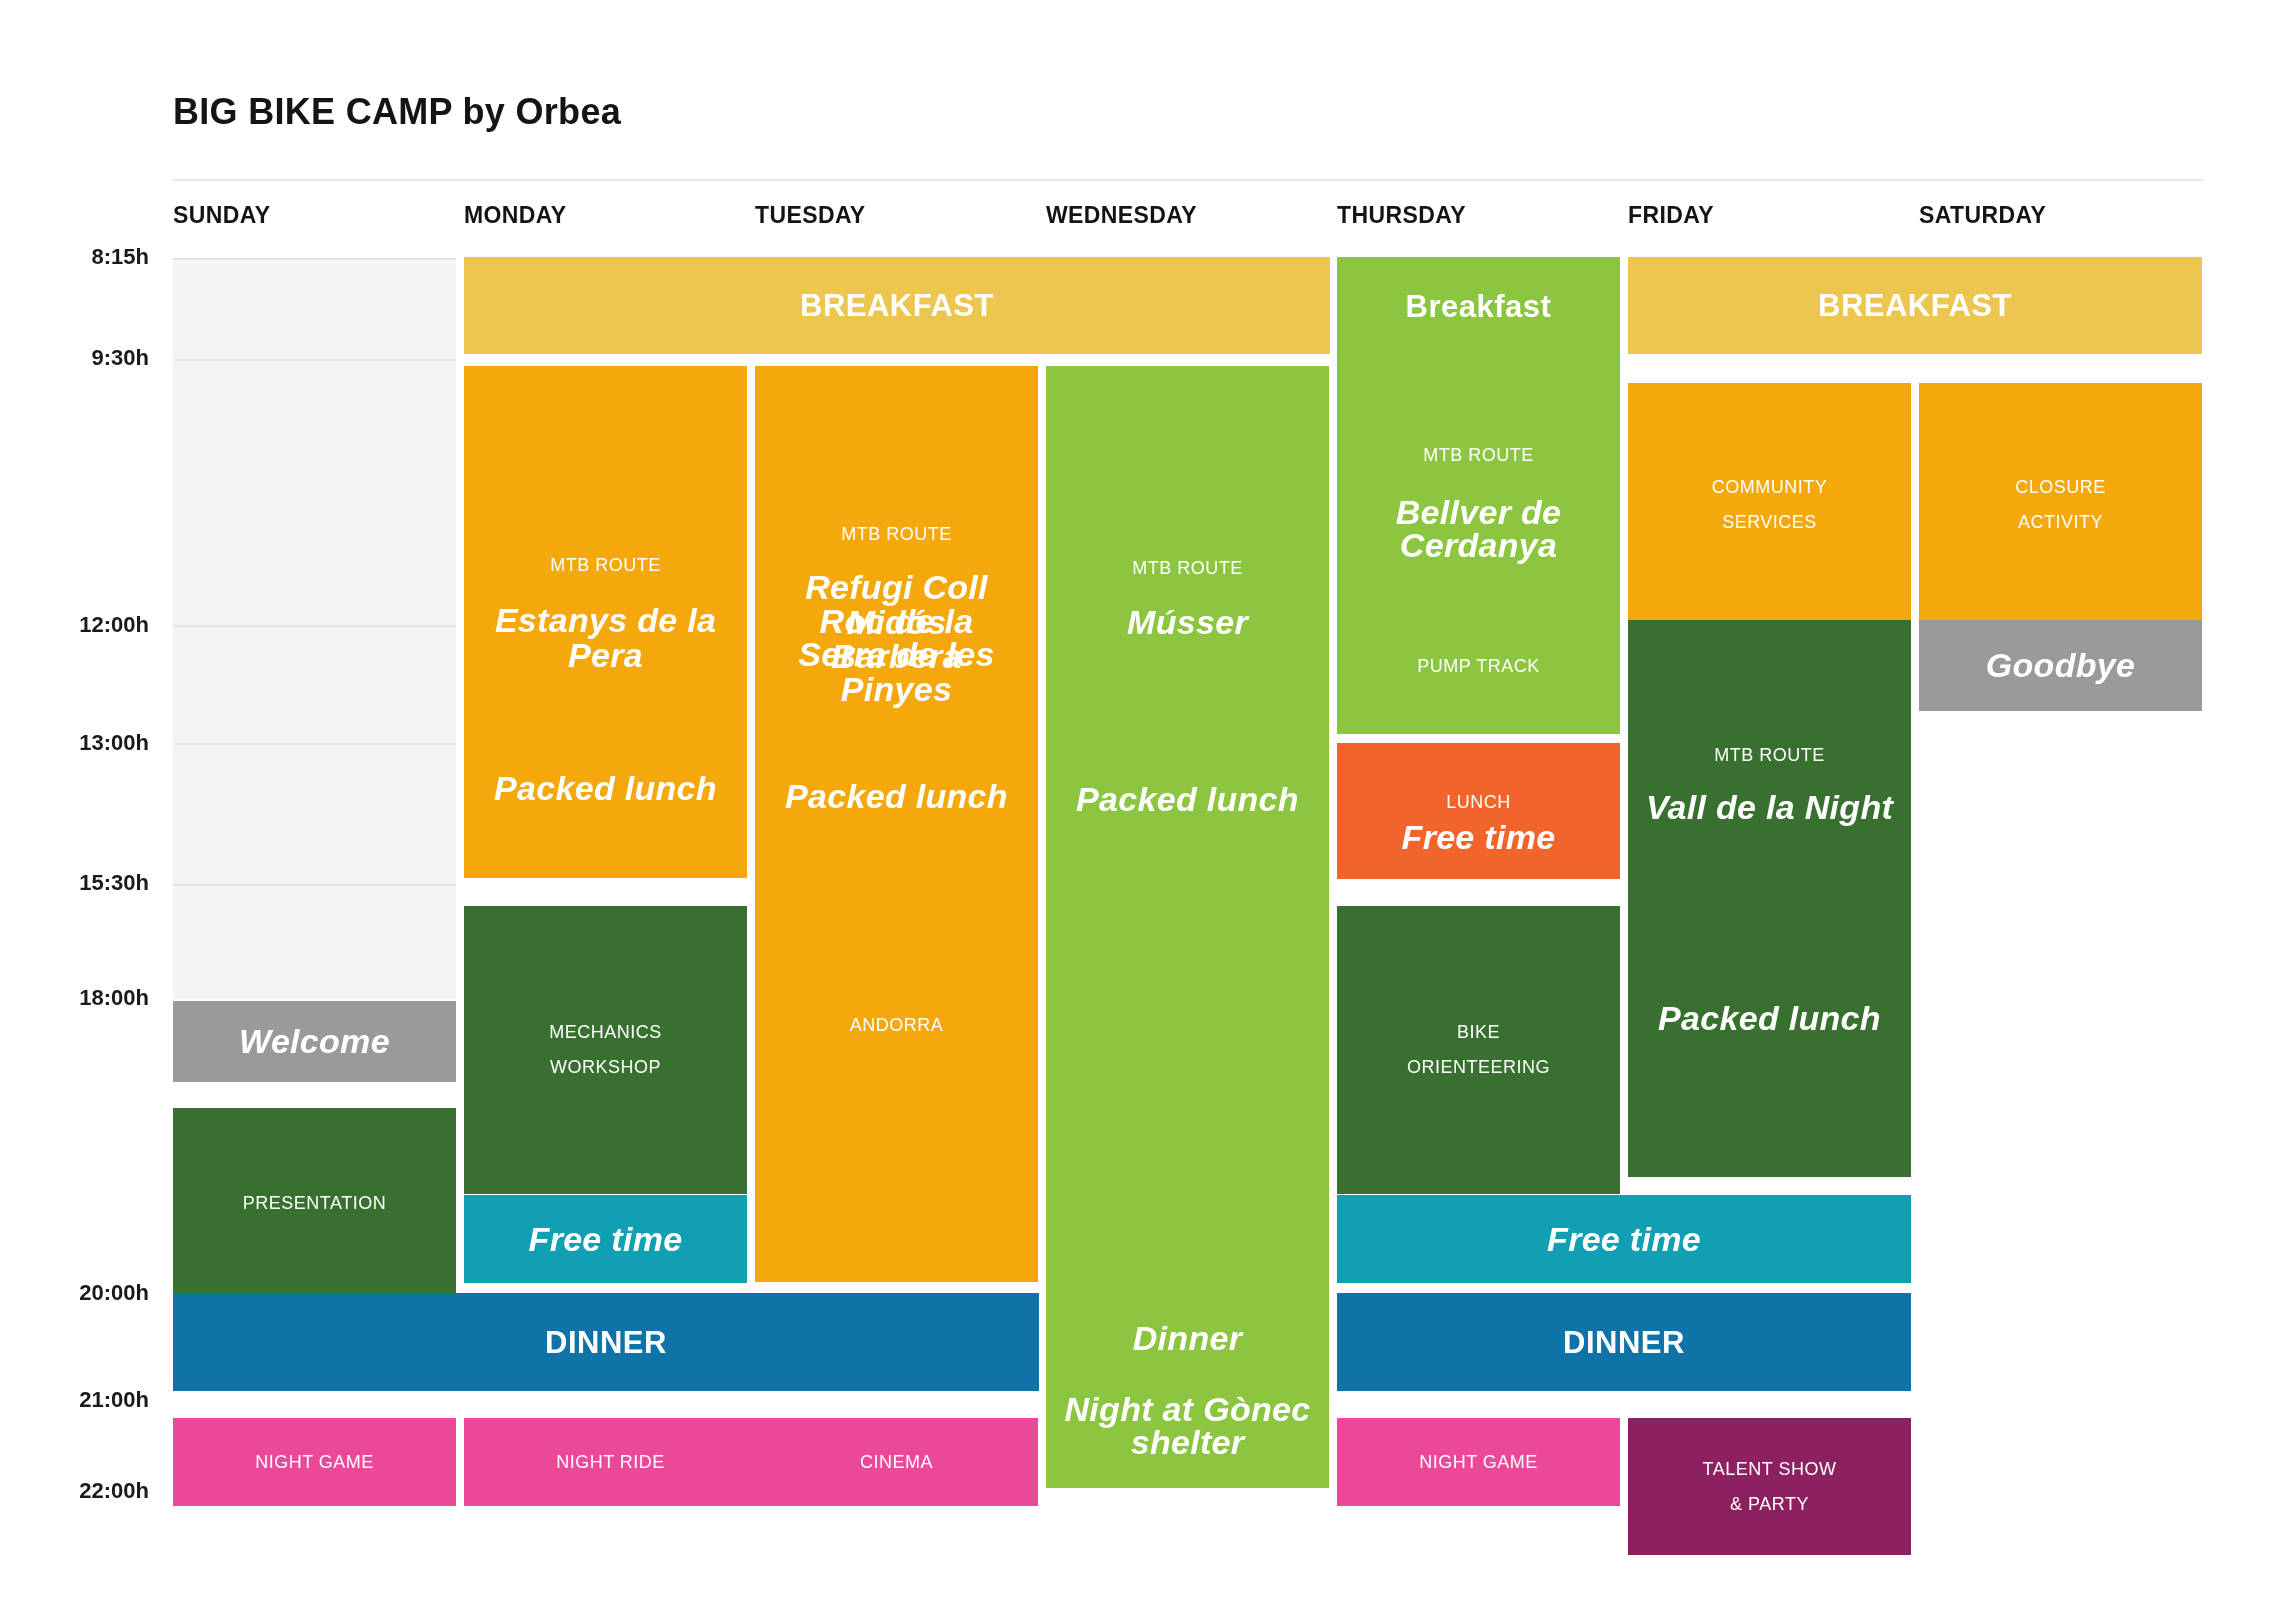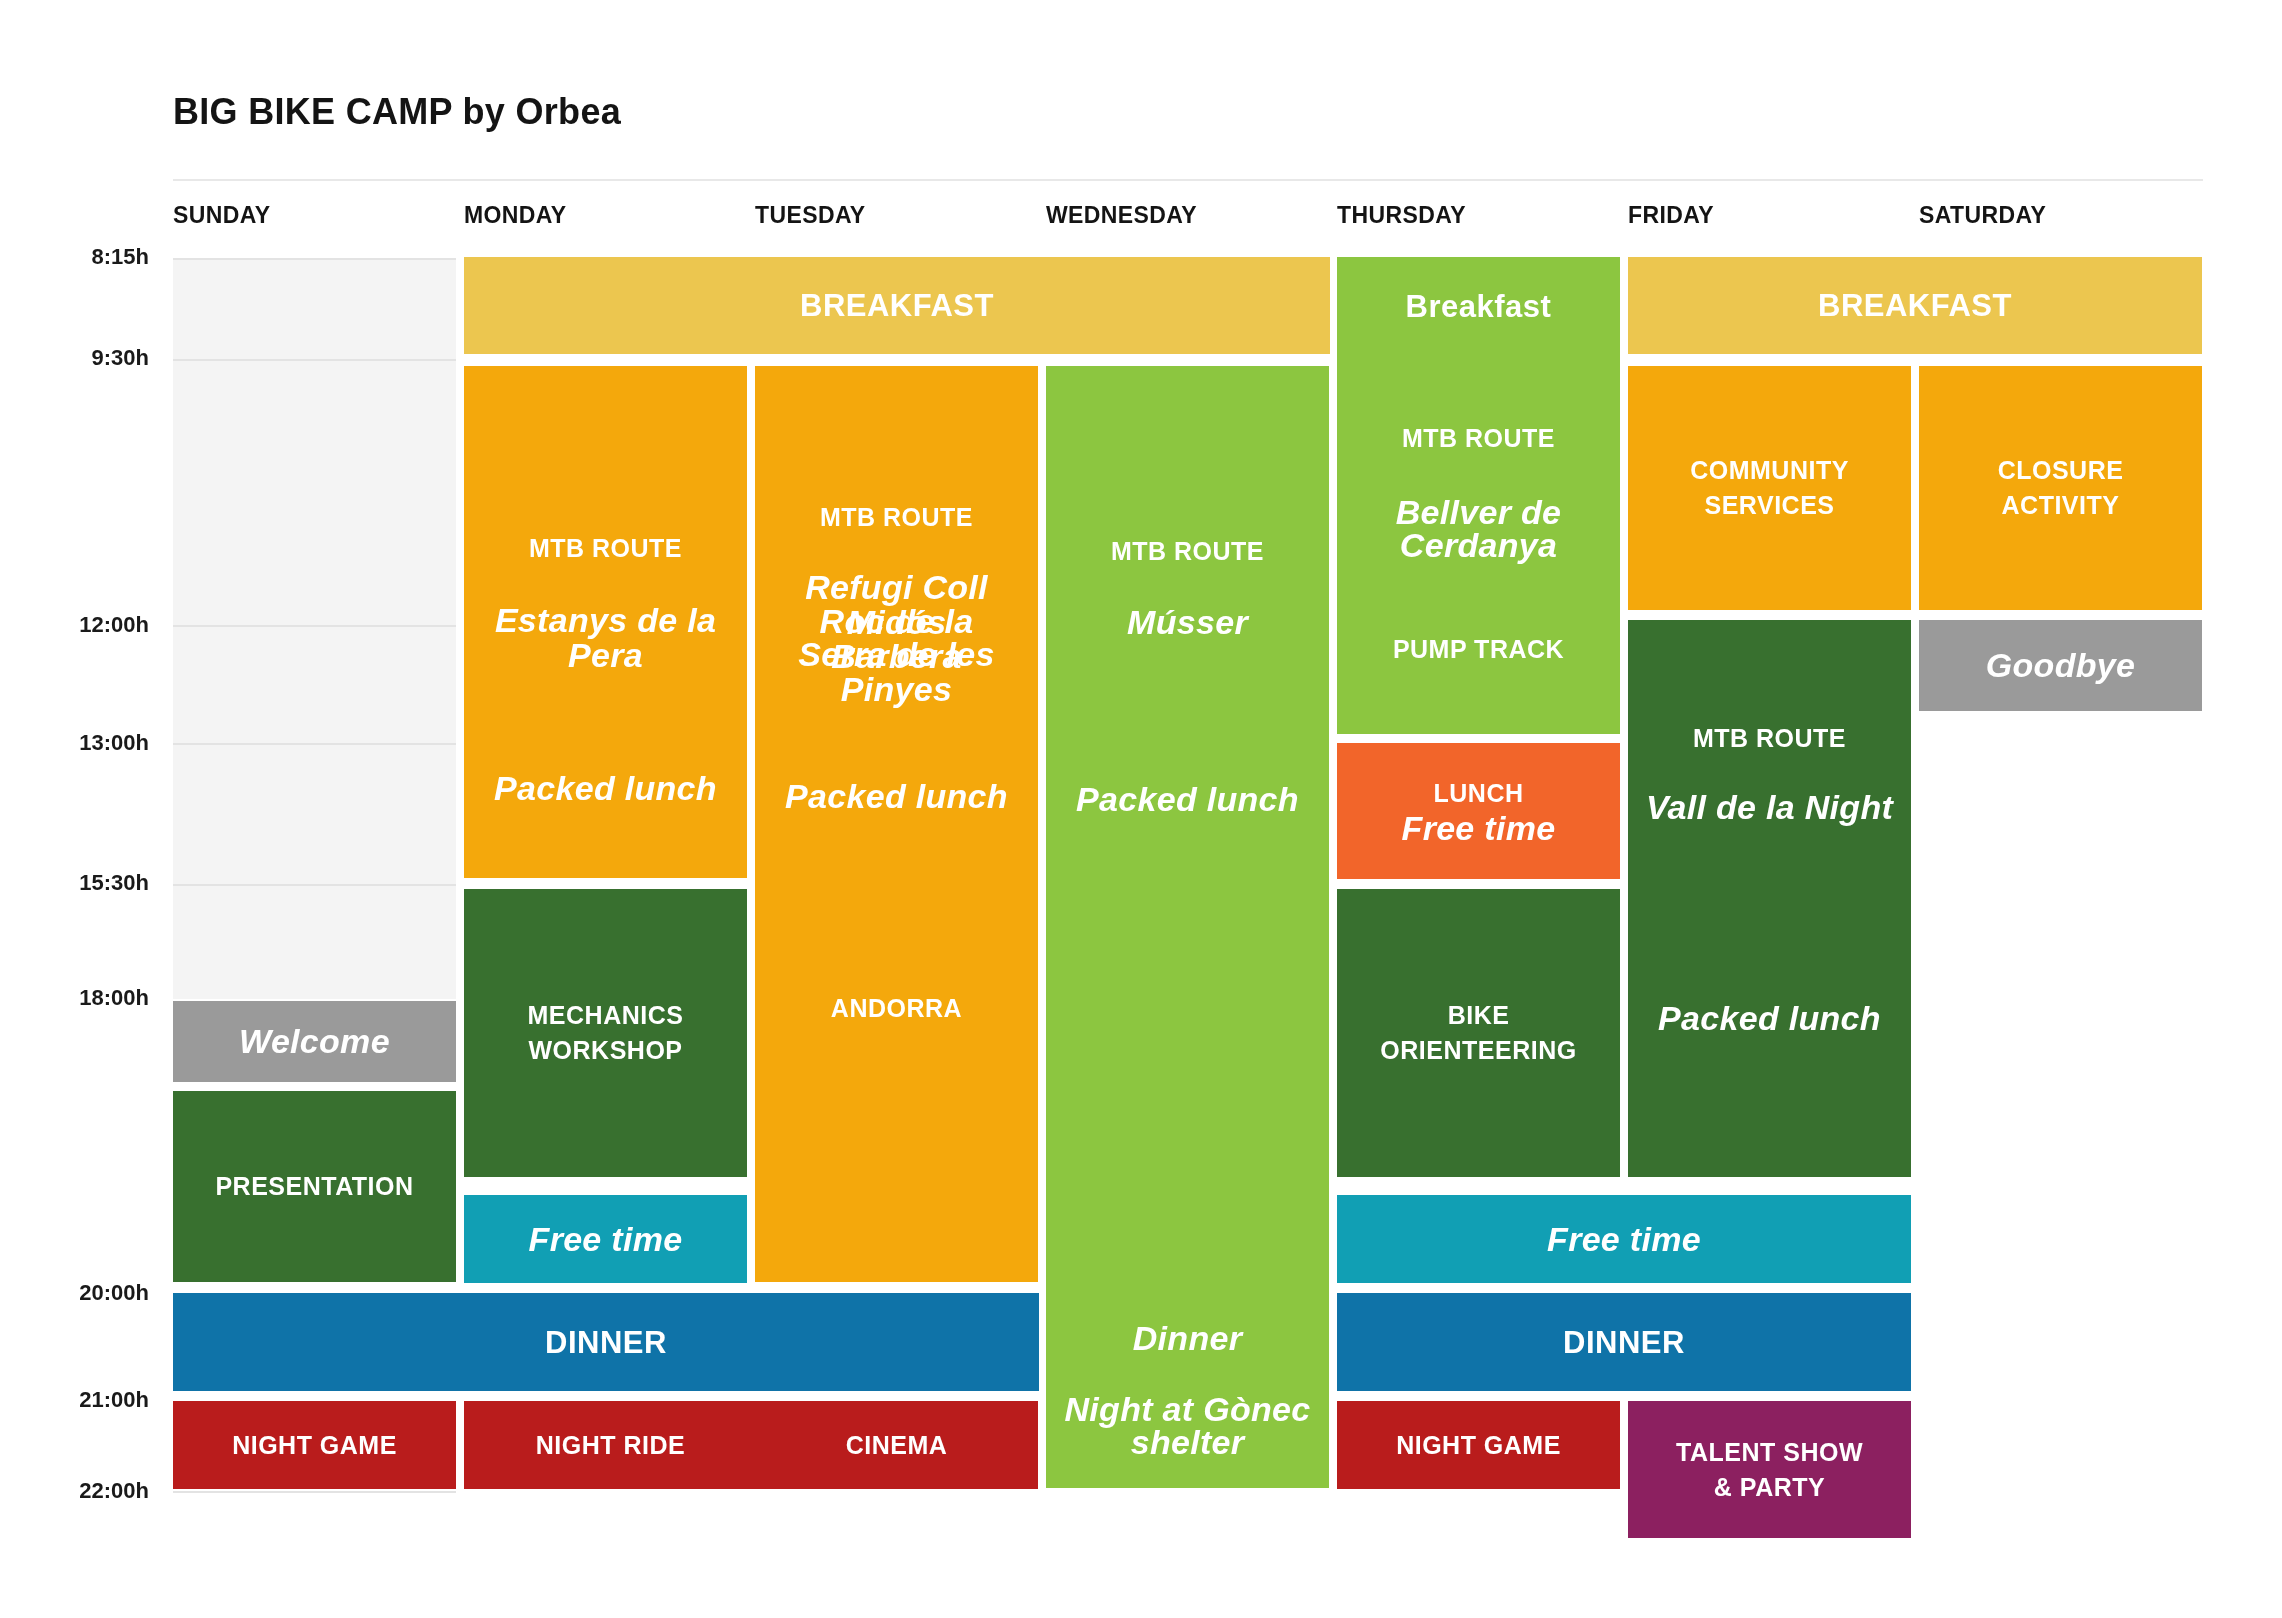--- a/index.html
+++ b/index.html
@@ -34,27 +34,27 @@
   .block{position:absolute;z-index:2;color:#fff;display:flex;flex-direction:column;
          align-items:center;justify-content:center;text-align:center;line-height:35px;}
   .abs{position:absolute;left:0;right:0;text-align:center;line-height:35px;}
 
   .c-yellow{background:#ecc64f;}
   .c-orange{background:#f4a80c;}
   .c-lgreen{background:#8cc640;}
   .c-dgreen{background:#38702f;}
   .c-teal{background:#119fb4;}
   .c-dinner{background:#0f73a8;}
-  .c-night{background:#b91c1c;}
+  .c-night{background:#ec4899;}
   .c-lunch{background:#f2652a;}
   .c-purple{background:#8c2060;}
   .c-gray{background:#9a9a9a;}
 
   .t-big{font-size:31px;font-weight:700;letter-spacing:0.5px;}
-  .t-caps{font-size:25px;font-weight:700;letter-spacing:0.5px;}
+  .t-caps{font-size:18px;font-weight:400;letter-spacing:0.5px;margin-top:17px;}
   .t-mix{font-size:34px;font-weight:600;letter-spacing:0.3px;font-style:italic;}
 </style>
 </head>
 <body>
 
 <div class="canvas">
 
   <div class="page-title">BIG BIKE CAMP by Orbea</div>
 
 

